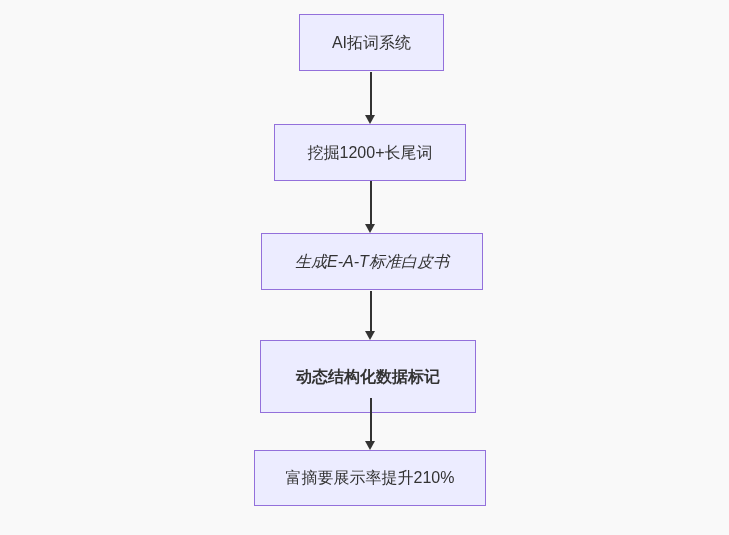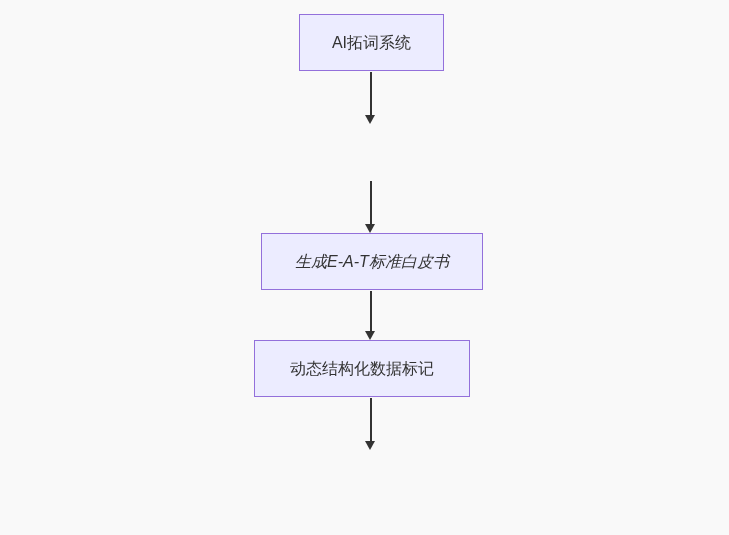--- a/index.html
+++ b/index.html
@@ -25,21 +25,21 @@
     align-items: center;
     justify-content: center;
     font-size: 16px;
     line-height: 1.2;
     text-align: center;
     white-space: nowrap;
   }
   .node-1 { left: 299px; top: 14px;  width: 145px; height: 57px; }
   .node-2 { left: 274px; top: 124px; width: 192px; height: 57px; }
   .node-3 { left: 261px; top: 233px; width: 222px; height: 57px; font-style: italic; }
-  .node-4 { left: 254px; top: 340px; width: 216px; height: 57px; }
+  .node-4 { left: 260px; top: 340px; width: 216px; height: 73px; font-weight: bold; }
   .node-5 { left: 254px; top: 450px; width: 232px; height: 56px; }
 
   .edge {
     position: absolute;
     left: 364px;
     width: 13px;
   }
   .edge-line {
     position: absolute;
     left: 5.5px;
@@ -70,20 +70,23 @@
 
   <div class="node node-1">
     <span class="node-label">AI拓词系统</span>
   </div>
 
   <div class="edge edge-1">
     <div class="edge-line"></div>
     <div class="edge-head"></div>
   </div>
 
+  <div class="node node-2">
+    <span class="node-label">挖掘1200+长尾词</span>
+  </div>
 
   <div class="edge edge-2">
     <div class="edge-line"></div>
     <div class="edge-head"></div>
   </div>
 
   <div class="node node-3">
     <span class="node-label">生成E-A-T标准白皮书</span>
   </div>
 
@@ -94,14 +97,17 @@
 
   <div class="node node-4">
     <span class="node-label">动态结构化数据标记</span>
   </div>
 
   <div class="edge edge-4">
     <div class="edge-line"></div>
     <div class="edge-head"></div>
   </div>
 
+  <div class="node node-5">
+    <span class="node-label">富摘要展示率提升210%</span>
+  </div>
 
 </div>
 
 </body></html>

